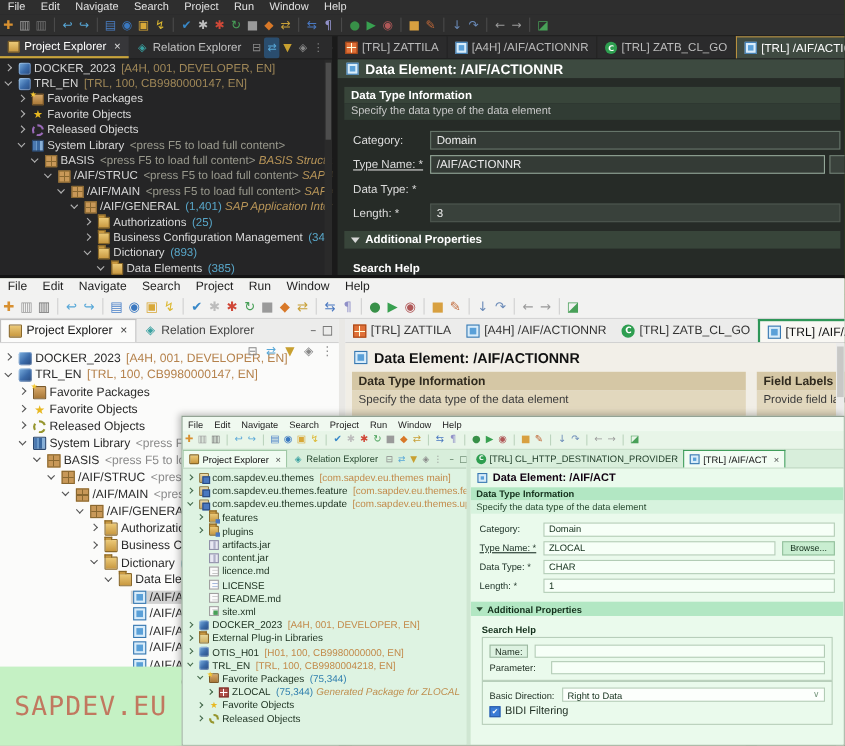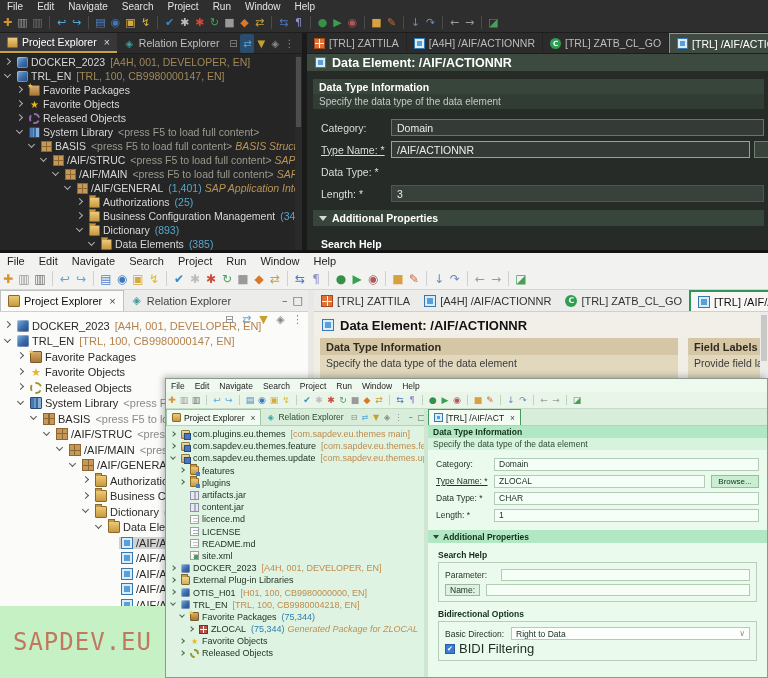--- a/index.html
+++ b/index.html
@@ -229,21 +229,21 @@
       margin-right:6px; height:12px; line-height:11px; }
   .green .glabel.pad { margin-right:6px; }
   .green .glabel.wide { width:66px; }
   .green .ginput { flex:1; height:12px; background:#f6fff7; border:1px solid #b2ccb5; }
   .green .gselect { flex:1; height:13px; background:#fcfffc; border:1px solid #b2ccb5; font-size:8.5px;
       display:flex; align-items:center; padding:0 4px; justify-content:space-between; color:#14301c; }
   .green .chevd { color:#7a9a80; font-size:8px; }
   .green .cbx { width:10px; height:10px; flex:none; background:#3a7bd5; border:1px solid #2a5aa8; color:#fff;
       font-size:7px; display:inline-flex; align-items:center; justify-content:center; margin-right:4px;
       font-family:"DejaVu Sans",sans-serif; }
-  .green .cblabel { font-size:13px; }
+  .green .cblabel { font-size:10px; }
 
   
   .watermark { position:absolute; left:0; top:606px; width:165px; height:72px; background:#c5f1c4;
       z-index:4; display:flex; align-items:center; justify-content:center;
       font-family:"DejaVu Sans Mono", monospace; font-size:24px; letter-spacing:1px; color:#c1785f; }
 </style>
 </head>
 <body>
 
 <div class="stage">
@@ -845,21 +845,21 @@
           <div class="winctl">
             <span>–</span>
             <span>□</span>
           </div>
         </div>
         <div class="tree">
             <div class="trow" style="padding-left: 3px;">
               <span class="chev "></span>
               <span class="grp">
                 <span class="tico ic-plugin-project"></span>
-                <span class="tl">com.plugins.eu.themes</span>
+                <span class="tl">com.sapdev.eu.themes</span>
               </span>
               <span class="ts">[com.sapdev.eu.themes main]</span>
             </div>
             <div class="trow" style="padding-left: 3px;">
               <span class="chev "></span>
               <span class="grp">
                 <span class="tico ic-plugin-project"></span>
                 <span class="tl">com.sapdev.eu.themes.feature</span>
               </span>
               <span class="ts">[com.sapdev.eu.themes.feat</span>
@@ -988,27 +988,35 @@
               <span class="grp">
                 <span class="tico ic-released-objects"></span>
                 <span class="tl">Released Objects</span>
               </span>
             </div>
           </div>
       </div>
       <div class="sash"></div>
       <div class="editorp">
         <div class="edtabs">
+            <div class="etab">
+              <span class="tico ic-class"></span>
+              <span>[TRL] CL_HTTP_DESTINATION_PROVIDER</span>
+            </div>
             <div class="etab active">
               <span class="tico ic-data-element"></span>
               <span>[TRL] /AIF/ACT</span>
               <span class="x">×</span>
             </div>
           </div>
         <div class="edbody">
+          <div class="edtitle">
+            <span class="tico ic-data-element"></span>
+            <span>Data Element: /AIF/ACT</span>
+          </div>
           <div class="secbar">Data Type Information</div>
           <div class="secdesc">Specify the data type of the data element</div>
           <div class="form">
             <div class="frow">
               <label class="flabel">Category:</label>
               <div class="finput">Domain</div>
             </div>
             <div class="frow">
               <label class="flabel u">Type Name: *</label>
               <div class="finput">ZLOCAL</div>
@@ -1023,29 +1031,28 @@
               <div class="finput">1</div>
             </div>
           </div>
           <div class="addprops">
             <span class="tri"></span>
             <span>Additional Properties</span>
           </div>
           <div class="gtitle">Search Help</div>
           <div class="gbox">
             <div class="grow">
+              <label class="glabel boxed">Name:</label>
+              <div class="ginput"></div>
+            </div>
+            <div class="grow">
               <label class="glabel pad">Parameter:</label>
               <div class="ginput"></div>
             </div>
-            <div class="grow">
-              <label class="glabel boxed">Name:</label>
-              <div class="ginput"></div>
-            </div>
-          </div>
-          <div class="gtitle">Bidirectional Options</div>
+          </div>
           <div class="gbox">
             <div class="grow">
               <label class="glabel wide">Basic Direction:</label>
               <div class="gselect">
                 <span>Right to Data</span>
                 <span class="chevd">∨</span>
               </div>
             </div>
             <div class="grow">
               <span class="cbx">✔</span>

